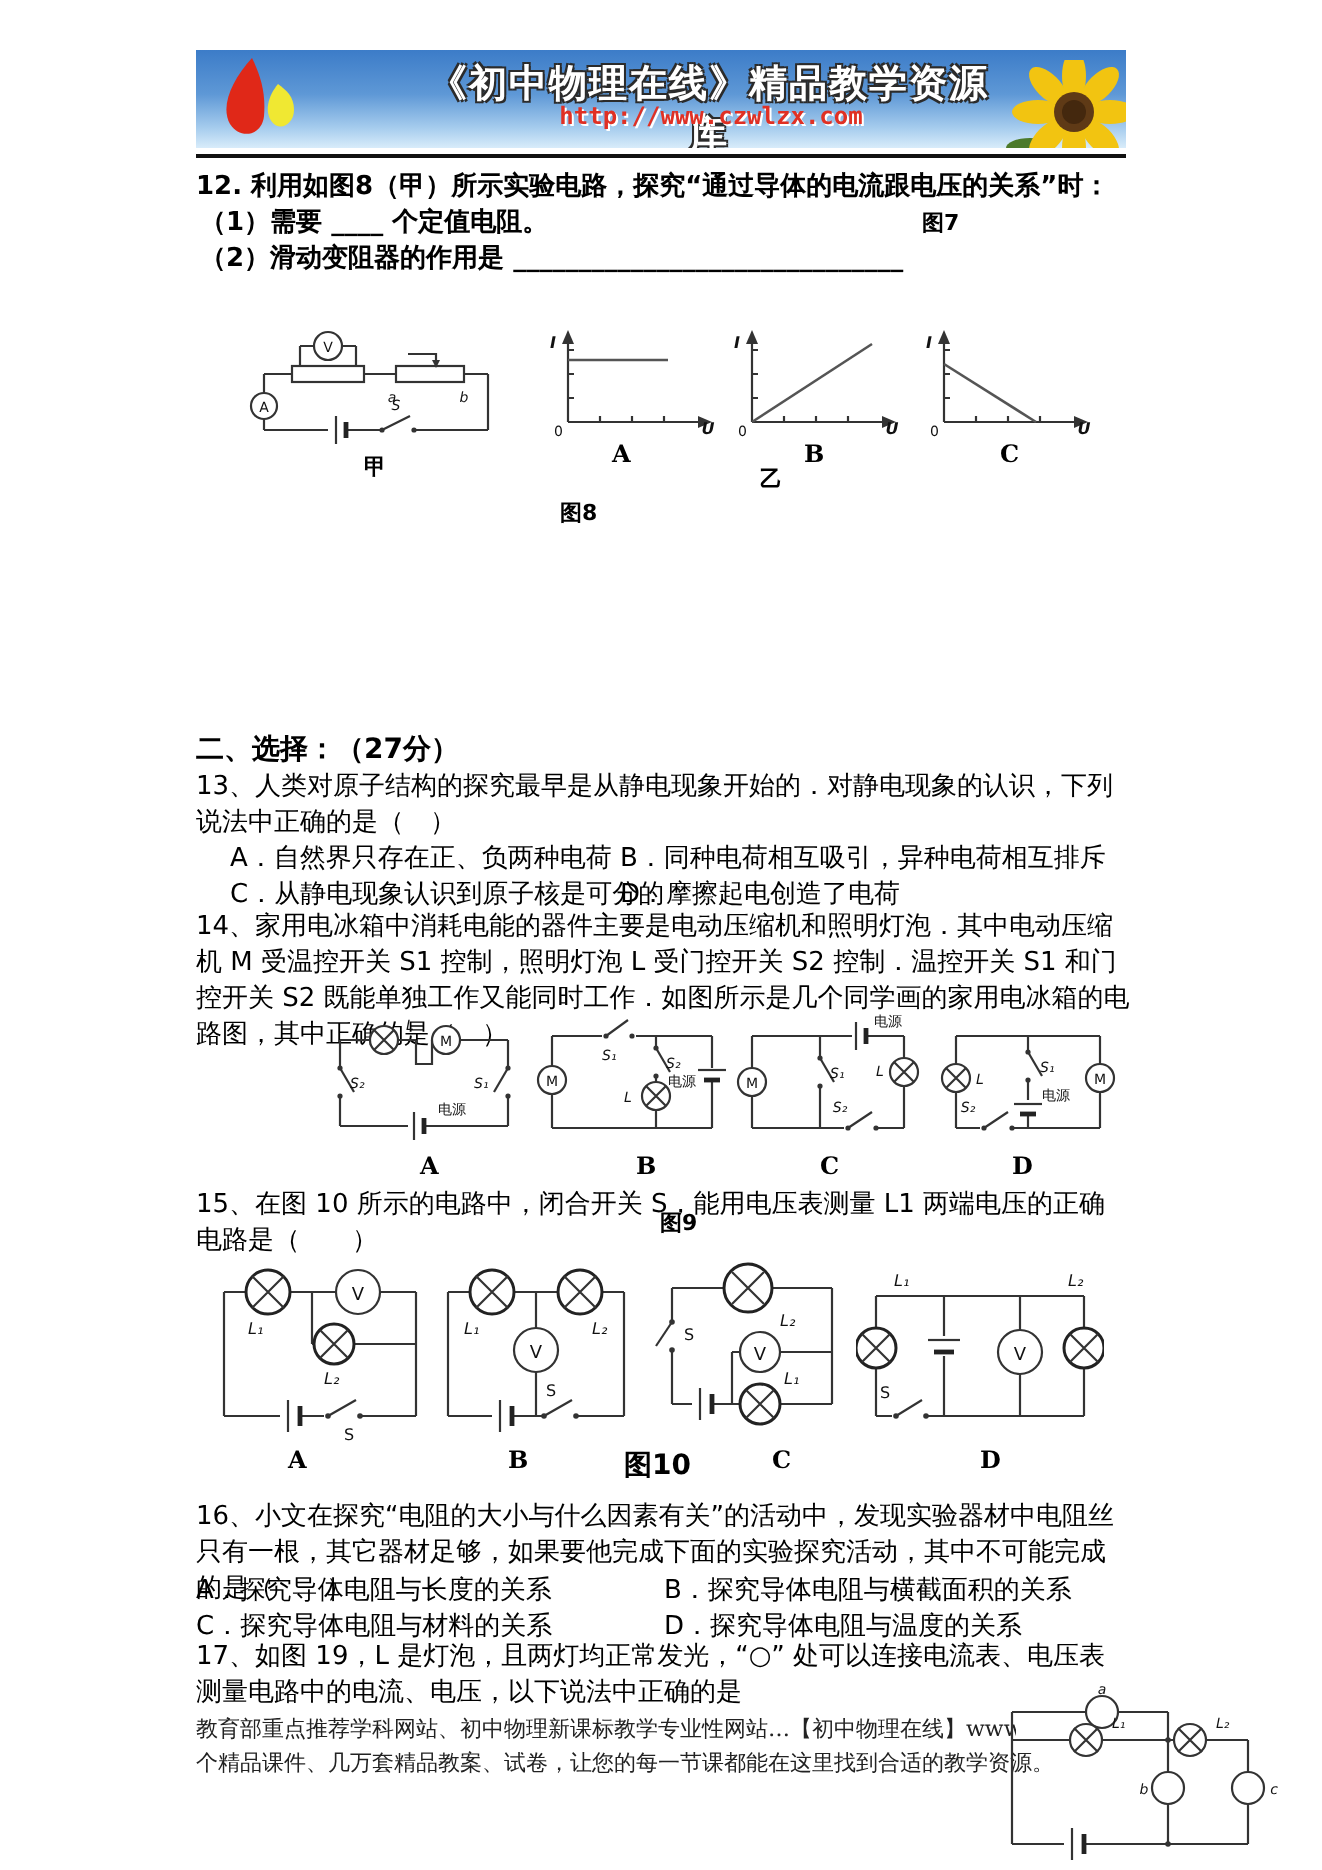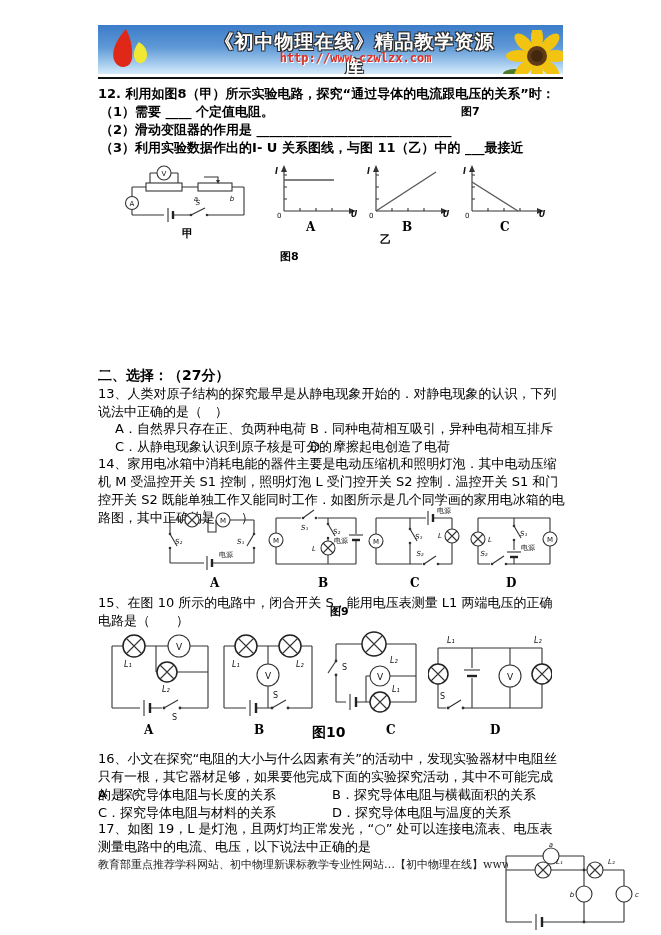--- a/index.html
+++ b/index.html
@@ -61,21 +61,20 @@
       <circle cx="36" cy="26" r="10" fill="#5f3a16"></circle>
       <circle cx="36" cy="26" r="6" fill="#44280e"></circle>
     </svg>
   </div>
   <div class="abs rule" style="left:98px;top:77px;width:465px;height:2px;"></div>
 
   <div class="abs stem bold" style="left:98px;top:85px;width:467px;">12. 利用如图8（甲）所示实验电路，探究“通过导体的电流跟电压的关系”时：</div>
   <div class="abs stem bold" style="left:100px;top:103px;width:360px;">（1）需要 ____  个定值电阻。</div>
   <div class="abs figcap" style="left:461px;top:104px;">图7</div>
   <div class="abs stem bold" style="left:100px;top:121px;width:430px;">（2）滑动变阻器的作用是 ______________________________</div>
-  <div class="abs stem bold" style="left:100px;top:139px;width:450px;">（3）利用实验数据作出的I- U 关系图线，与图 11（乙）中的 ___最接近</div>
 
   <svg class="abs" style="left:124px;top:165px;" width="128" height="60" viewBox="0 0 128 60">
     <g>
       <path class="wire" d="M8,22 L8,50 M8,22 L120,22 M120,22 L120,50 M8,50 L40,50 M49,50 L66,50 M84,50 L120,50 M26,22 L26,8 M26,8 L54,8 M54,8 L54,22"></path>
     </g>
     <g>
       <circle class="comp" cx="40" cy="8" r="7"></circle>
       <text x="40" y="11" text-anchor="middle">V</text>
     </g>
     <g>
@@ -396,20 +395,21 @@
 
   <div class="abs stem" style="left:98px;top:750px;width:467px;">16、小文在探究“电阻的大小与什么因素有关”的活动中，发现实验器材中电阻丝只有一根，其它器材足够，如果要他完成下面的实验探究活动，其中不可能完成的是（　　）</div>
   <div class="abs opt" style="left:98px;top:786px;">A．探究导体电阻与长度的关系</div>
   <div class="abs opt" style="left:332px;top:786px;">B．探究导体电阻与横截面积的关系</div>
   <div class="abs opt" style="left:332px;top:804px;">D．探究导体电阻与温度的关系</div>
   <div class="abs opt" style="left:98px;top:804px;">C．探究导体电阻与材料的关系</div>
 
   <div class="abs stem" style="left:98px;top:820px;width:467px;">17、如图 19，L 是灯泡，且两灯均正常发光，“○”  处可以连接电流表、电压表测量电路中的电流、电压，以下说法中正确的是</div>
 
   <div class="abs footerline" style="left:98px;top:857px;width:410px;">教育部重点推荐学科网站、初中物理新课标教学专业性网站…【初中物理在线】www.czwl</div>
+  <div class="abs footerline" style="left:98px;top:874px;width:440px;">个精品课件、几万套精品教案、试卷，让您的每一节课都能在这里找到合适的教学资源。</div>
 
   <svg class="abs" style="left:498px;top:842px;" width="148" height="93" viewBox="0 0 148 93">
     <path class="wire" d="M8,28 L8,14 M8,14 L45,14 M61,14 L86,14 M86,14 L86,28 M8,28 L37,28 M53,28 L89,28 M105,28 L126,28 M126,28 L126,44 M126,60 L126,80 M86,28 L86,44 M86,60 L86,80 M8,28 L8,80 M8,80 L34,80 M44,80 L126,80"></path>
     <circle class="dot" cx="86" cy="28" r="1.4"></circle>
       <circle class="dot" cx="86" cy="80" r="1.4"></circle>
     <g>
       <circle class="comp" cx="53" cy="14" r="8"></circle>
       <text class="it" x="53" y="5" text-anchor="middle">a</text>
     </g>
     <g>

